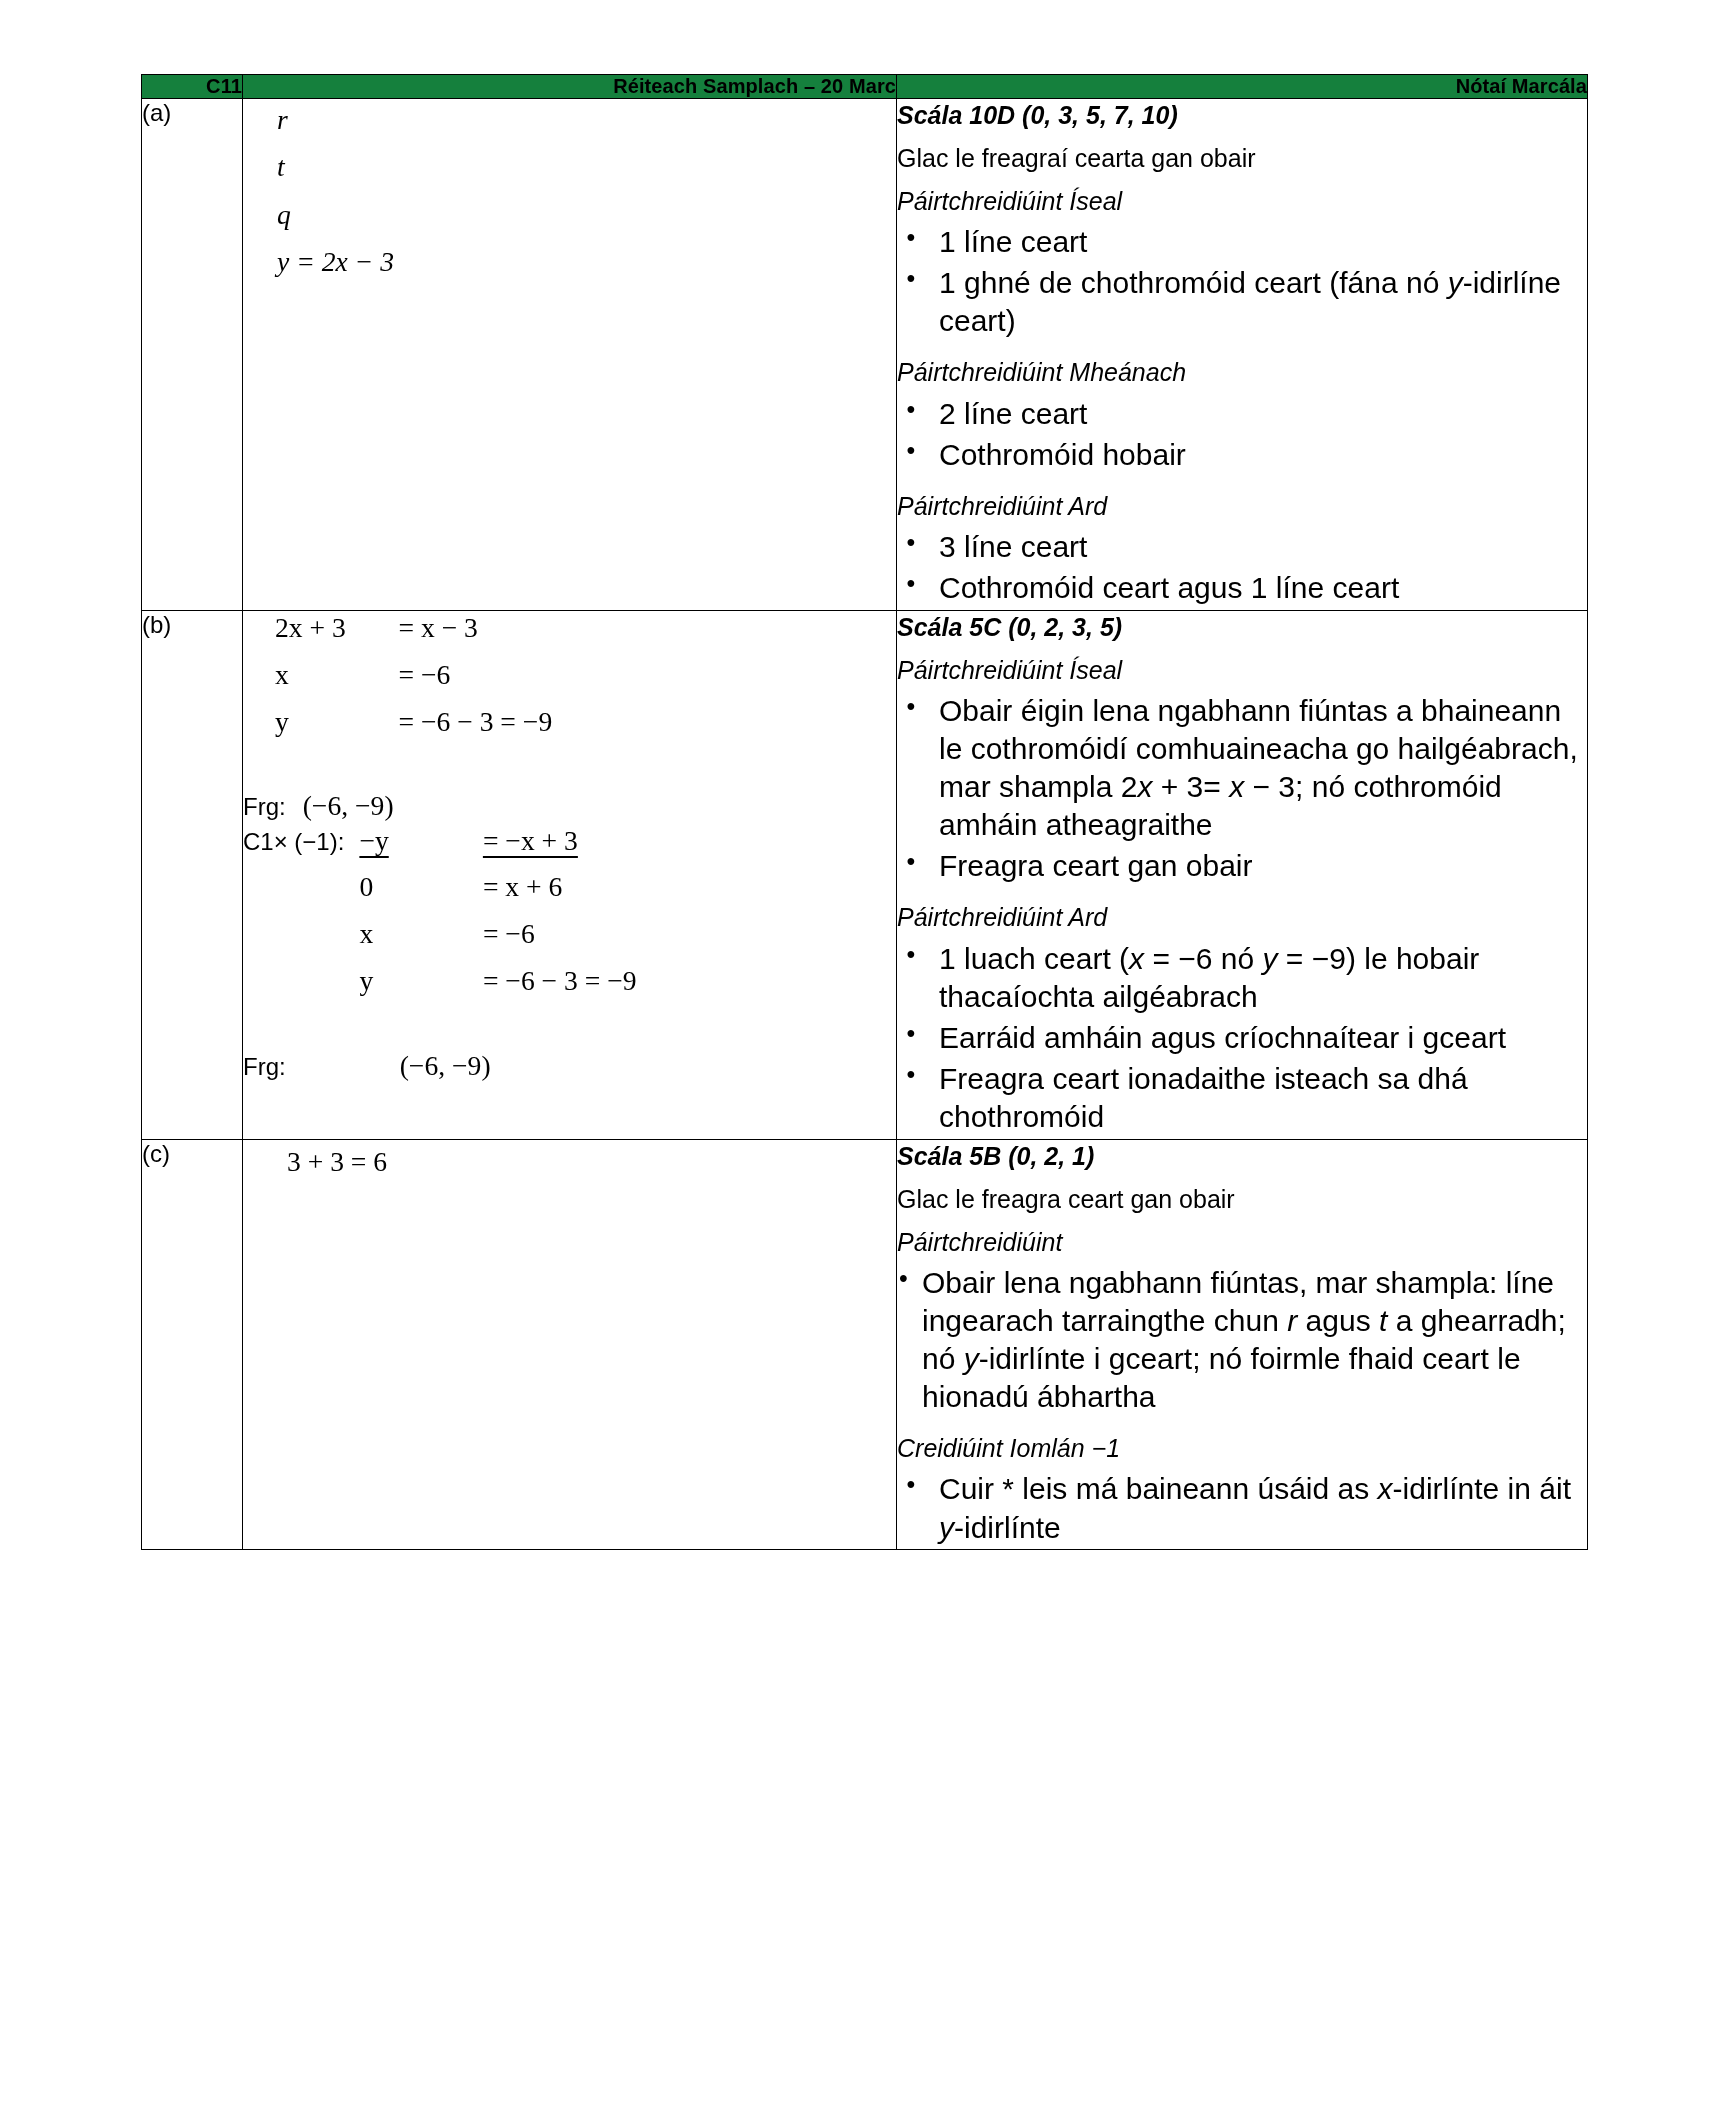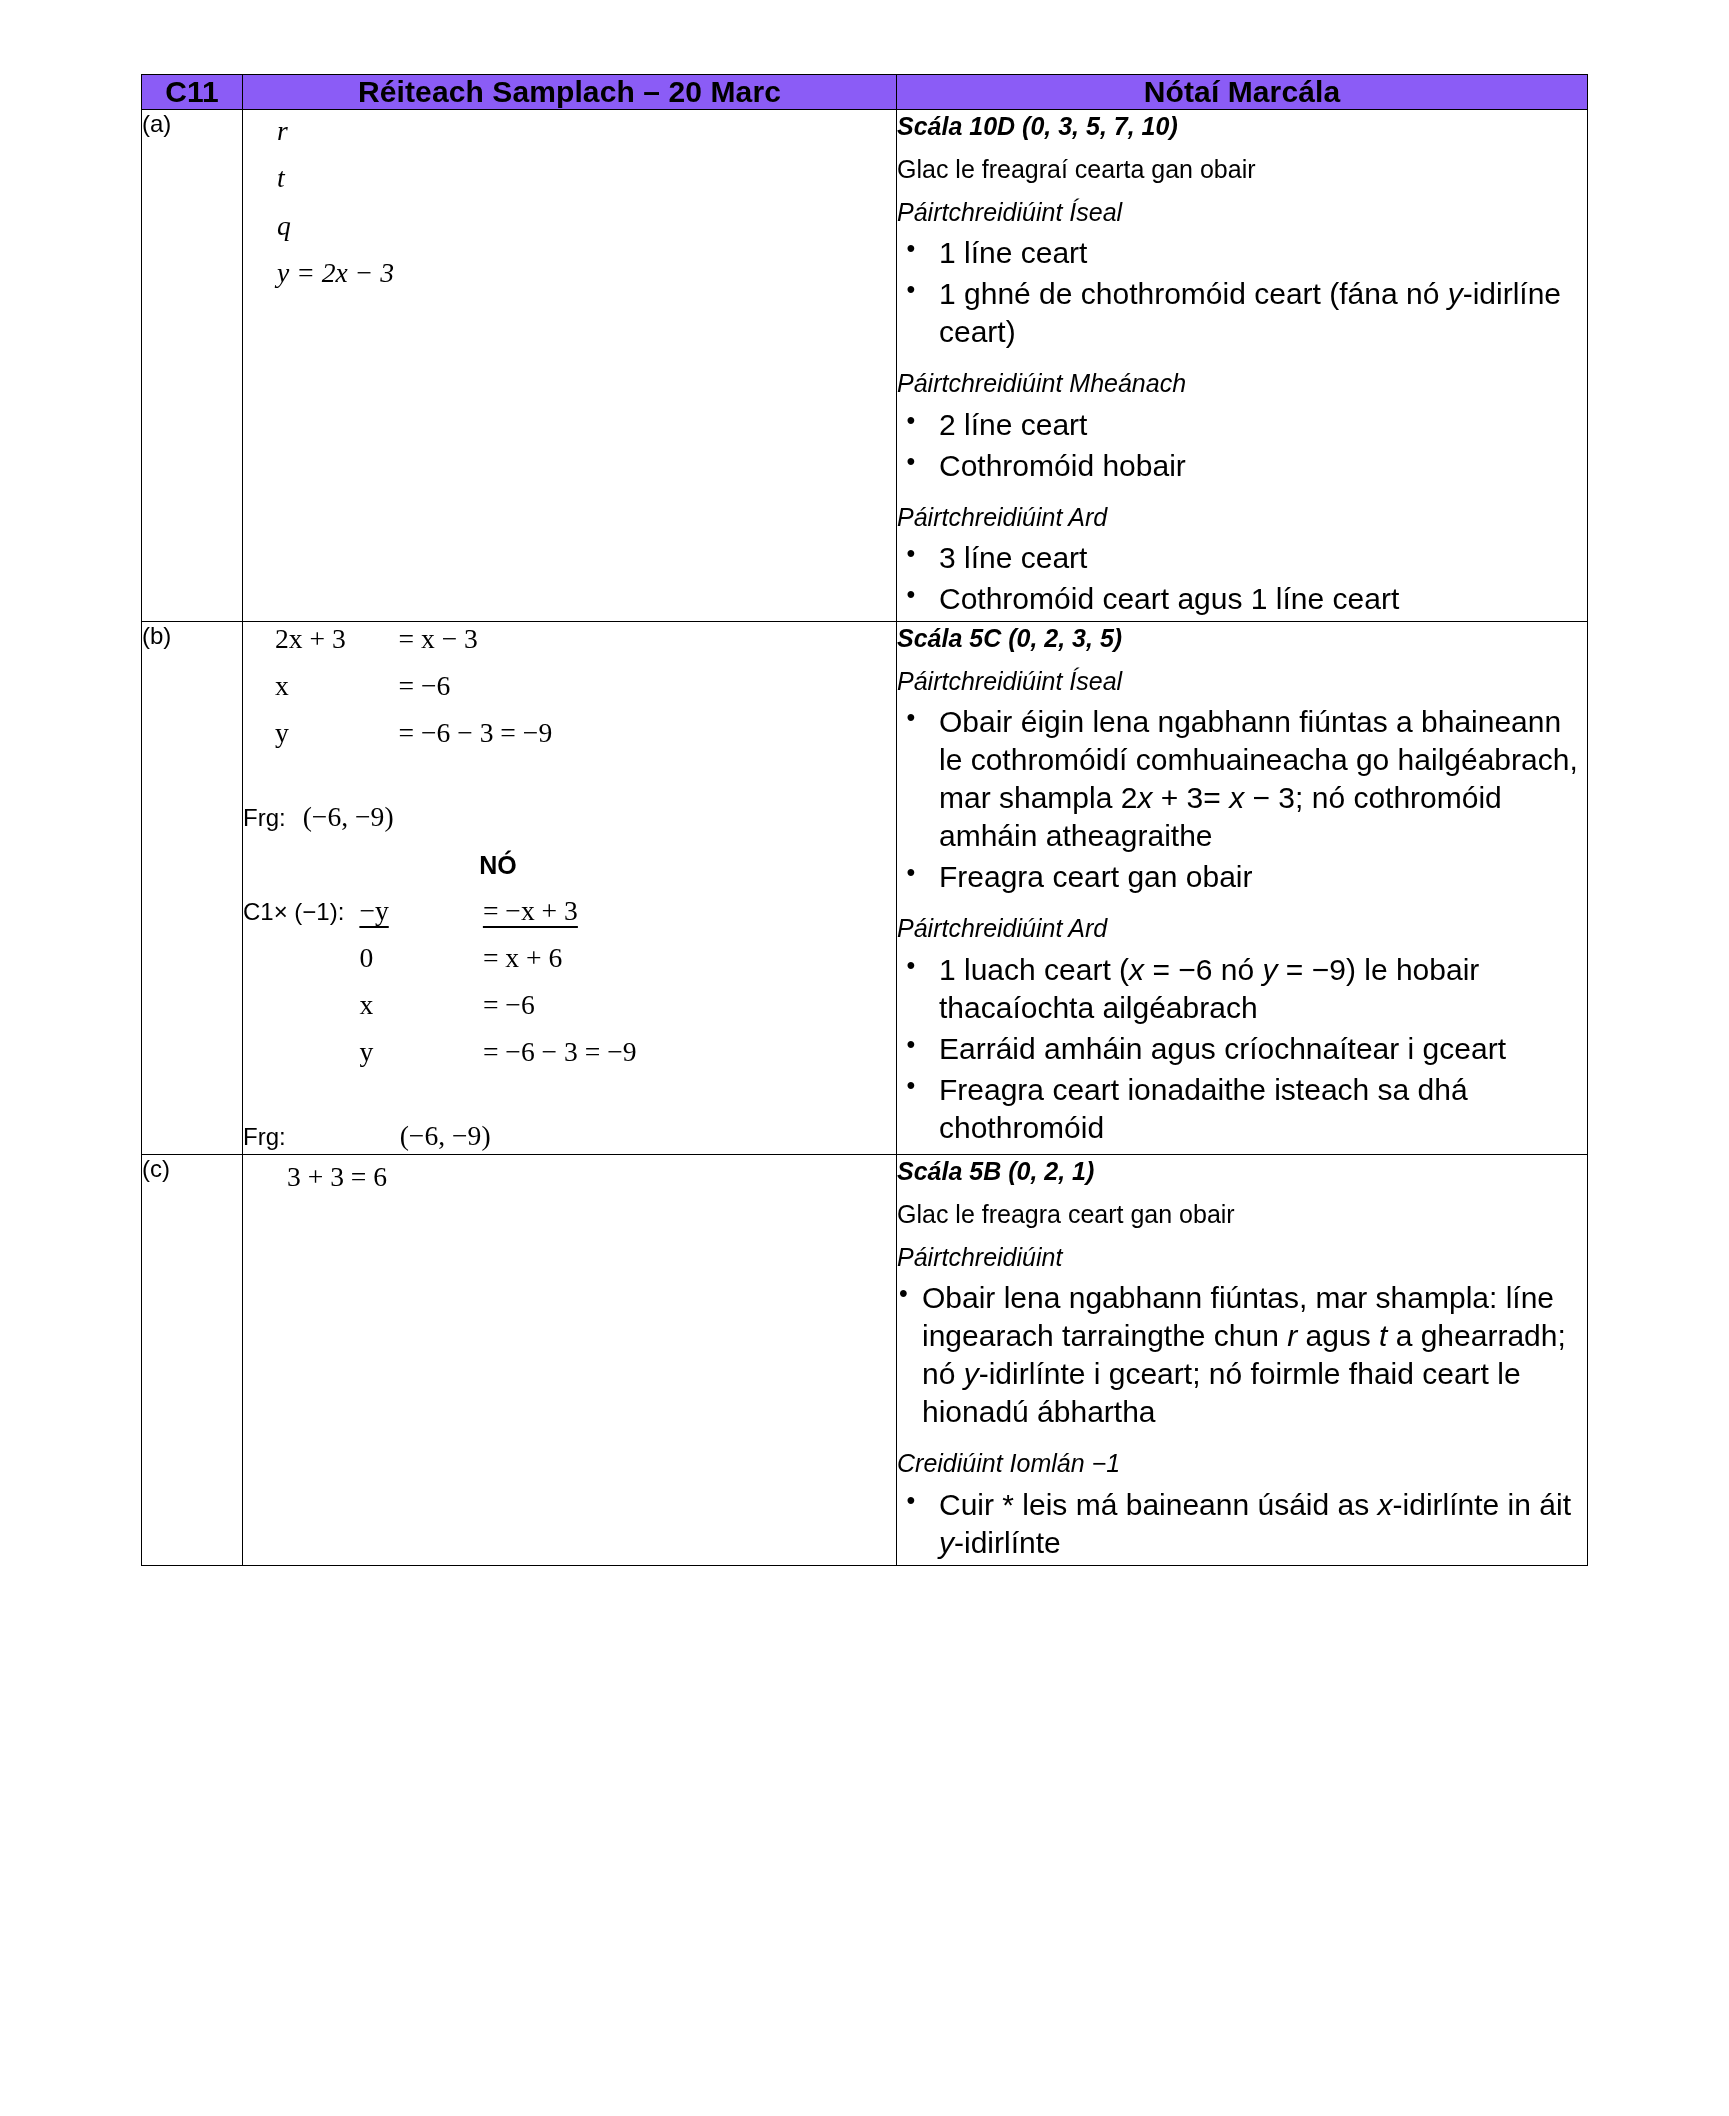--- a/index.html
+++ b/index.html
@@ -33,24 +33,24 @@
     vertical-align: top;
     padding: 0;
   }
   
   col.c-label  { width: 101px; }
   col.c-sol    { width: 654px; }
   col.c-notes  { width: 691px; }
 
   
   thead th {
-    background: #8b5cf6;
+    background: #15803d;
     font-weight: bold;
-    font-size: 30px;
-    text-align: center;
+    font-size: 20px;
+    text-align: right;
     padding: 12.4px 13.3px 13.3px 13.3px;
     letter-spacing: 0.1px;
   }
   th.h-label { padding-left: 17px; }
 
   
   td.part-label {
     font-size: 24px;
     padding: 19px 0 0 13.3px;
     line-height: 1.2;
@@ -267,21 +267,20 @@
             </div>
           </div>
 
           <div class="gap-md"></div>
 
           <div class="frg-line">
             <div class="c1">Frg:</div>
             <div class="c2">(−6, −9)</div>
           </div>
 
-          <div class="no-sep">NÓ</div>
 
           <div class="eqgrid" style="margin-left:0">
             <div class="eqrow">
               <div class="eqcell lbl">C1× (−1):</div>
               <div class="eqcell lhs ul-cell">−y</div>
               <div class="eqcell rhs ul-cell">= −x + 3</div>
             </div>
             <div class="eqrow">
               <div class="eqcell lbl"></div>
               <div class="eqcell lhs">0</div>

